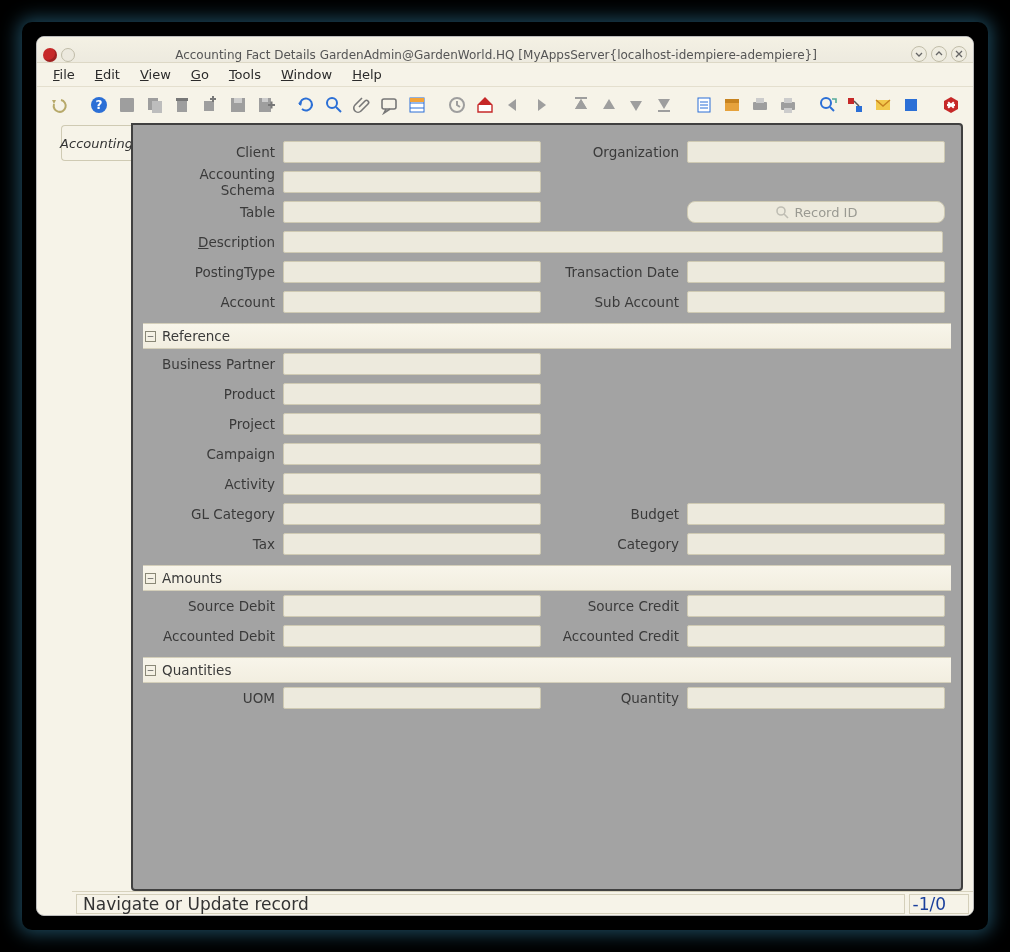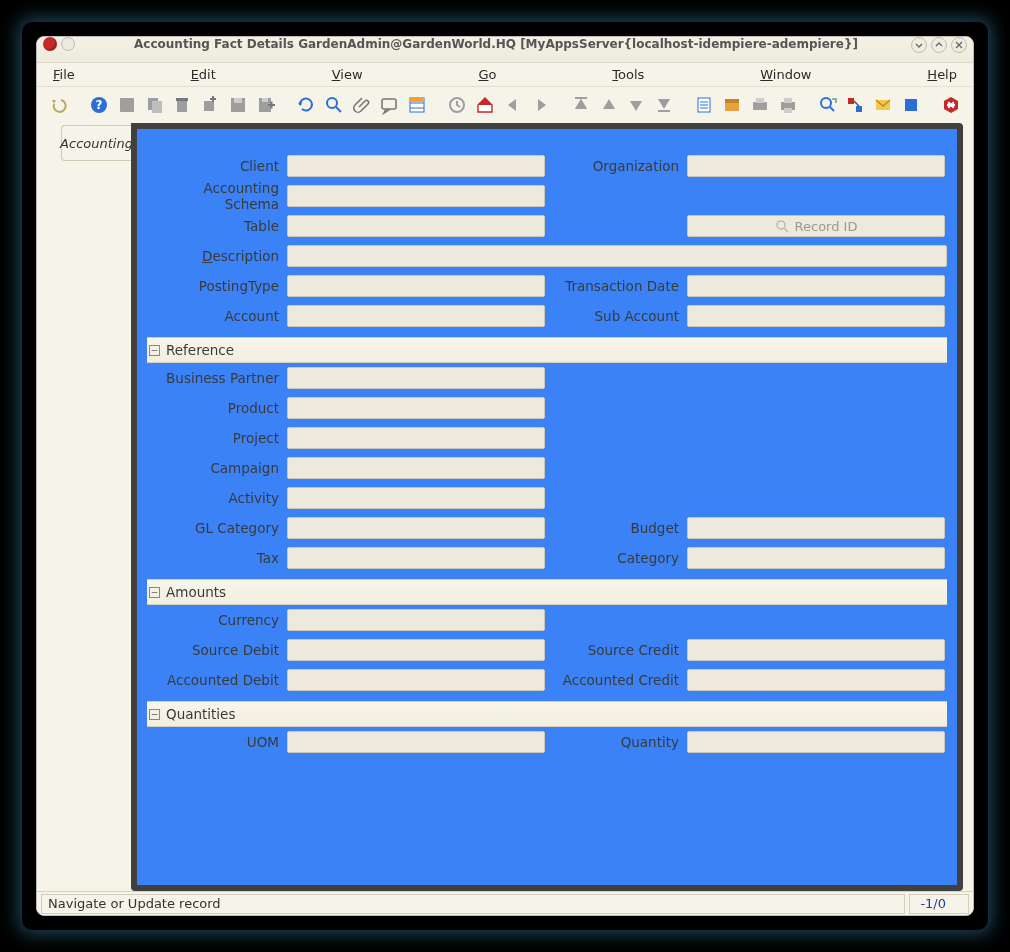--- a/index.html
+++ b/index.html
@@ -24,25 +24,24 @@
     background:#f6f3e8;
     border:1px solid #bbb;
     border-radius:8px;
     display:flex; flex-direction:column;
     overflow:hidden;
   }
   
   .titlebar {
     height:26px;
     background: linear-gradient(#f4f1e4, #edeadf);
-    display:flex; align-items:flex-start;
+    display:flex; align-items:flex-end;
     border-bottom:1px solid #ddd8c6;
     padding:0 6px;
     font-size:12px;
-    font-weight:bold;
   }
   .titlebar .app-icon {
     width:14px; height:14px; border-radius:50%; background:#c62828; margin-right:4px;
     box-shadow: inset -2px -2px 0 rgba(0,0,0,0.2);
   }
   .titlebar .tb-left-btn {
     width:14px; height:14px; border-radius:50%; background:#ece9de;
     border:1px solid #c0bca8; margin-right:6px;
   }
   .titlebar .title {
@@ -56,21 +55,20 @@
     font-size:10px; color:#666; cursor:pointer;
   }
   
   .menubar {
     height:24px;
     background:#f6f3e8;
     display:flex; align-items:center;
     padding:0 8px; gap:4px;
     border-bottom:1px solid #e4dfce;
     font-size:13px;
-    justify-content:space-between;
   }
   .menu-item {
     padding:2px 8px; border-radius:3px; cursor:pointer; color:#2b2b2b;
   }
   .mn { text-decoration:underline; }
   
   .toolbar {
     padding:6px 10px;
     display:flex; align-items:center; gap:4px;
     flex-wrap:nowrap;
@@ -95,25 +93,25 @@
     border-right:none;
     border-radius:4px 0 0 4px;
     height:36px;
     display:flex; align-items:center; justify-content:center;
     font-style:italic;
     font-size:13px;
     color:#333;
   }
   .form-pane {
     flex:1;
-    border:6px solid #404040;
+    border:2px solid #404040;
     border-radius:0 4px 4px 4px;
-    background:#3b82f6;
+    background:#a3a3a3;
     margin-right:10px;
-    padding:22px 10px 20px 10px;
+    padding:12px 10px 20px 10px;
     overflow:auto;
   }
   .row { display:flex; align-items:center; height:30px; }
   .col { display:flex; align-items:center; }
   .col.left { width:50%; }
   .col.right { width:50%; }
   .lbl {
     width:140px; text-align:right; padding-right:8px; color:#3a3a3a;
     font-size:13.5px;
   }
@@ -122,21 +120,21 @@
     max-width:258px;
     height:22px;
     background:#edeadd;
     border:1px solid #cfcab3;
     border-radius:2px;
   }
   .fld.wide { max-width:660px; }
   .rec-btn {
     flex:1; max-width:258px; height:22px;
     background:#edeadd; border:1px solid #cfcab3;
-    border-radius:2px;
+    border-radius:8px;
     display:flex; align-items:center; justify-content:center; gap:6px;
     color:#9a9a92; cursor:pointer;
   }
   .rec-btn svg { opacity:0.55; }
   .section {
     margin-top:6px;
     border-top:1px solid #d4cfba;
     border-bottom:1px solid #d4cfba;
     padding:4px 2px;
     display:flex; align-items:center; gap:6px;
@@ -147,23 +145,24 @@
   .section .toggle {
     width:11px; height:11px; border:1px solid #8a8877;
     display:flex; align-items:center; justify-content:center;
     font-size:9px; line-height:1; color:#555;
   }
   
   .statusbar {
     height:24px;
     border-top:1px solid #d7d2bd;
     display:flex; align-items:center; 
-    font-size:13px;
+    font-size:17px;
     background:#f6f3e8;
     padding:0 4px;
+    margin-left:35px;
   }
   .status-left {
     flex:1;
     border:1px solid #d4cfba;
     height:20px; display:flex; align-items:center; padding:0 6px;
     color:#333;
   }
   .status-right {
     width:60px; height:20px;
     border:1px solid #d4cfba;
@@ -536,26 +535,20 @@
           </div>
       </div>
 
       <div class="section">
         <span class="toggle">−</span>
         <span>Amounts</span>
       </div>
 
       <div class="row">
         <div class="col left">
-            <span class="lbl">Currency</span>
-            <div class="fld"></div>
-          </div>
-      </div>
-      <div class="row">
-        <div class="col left">
             <span class="lbl">Source Debit</span>
             <div class="fld"></div>
           </div>
         <div class="col right">
             <span class="lbl">Source Credit</span>
             <div class="fld"></div>
           </div>
       </div>
       <div class="row">
         <div class="col left">

